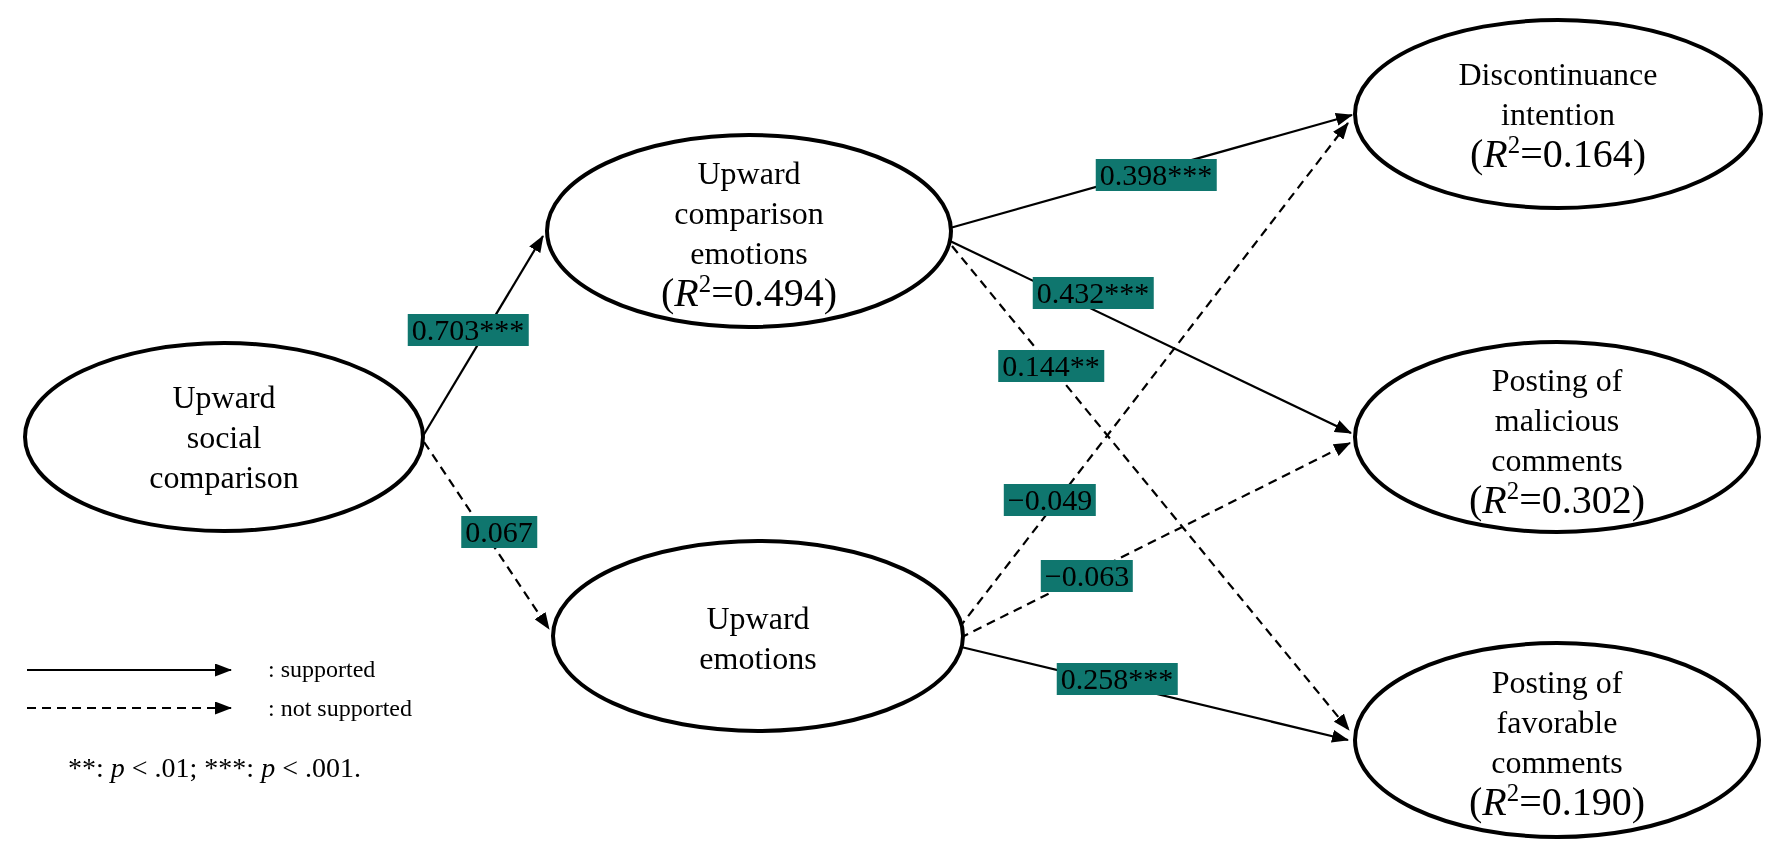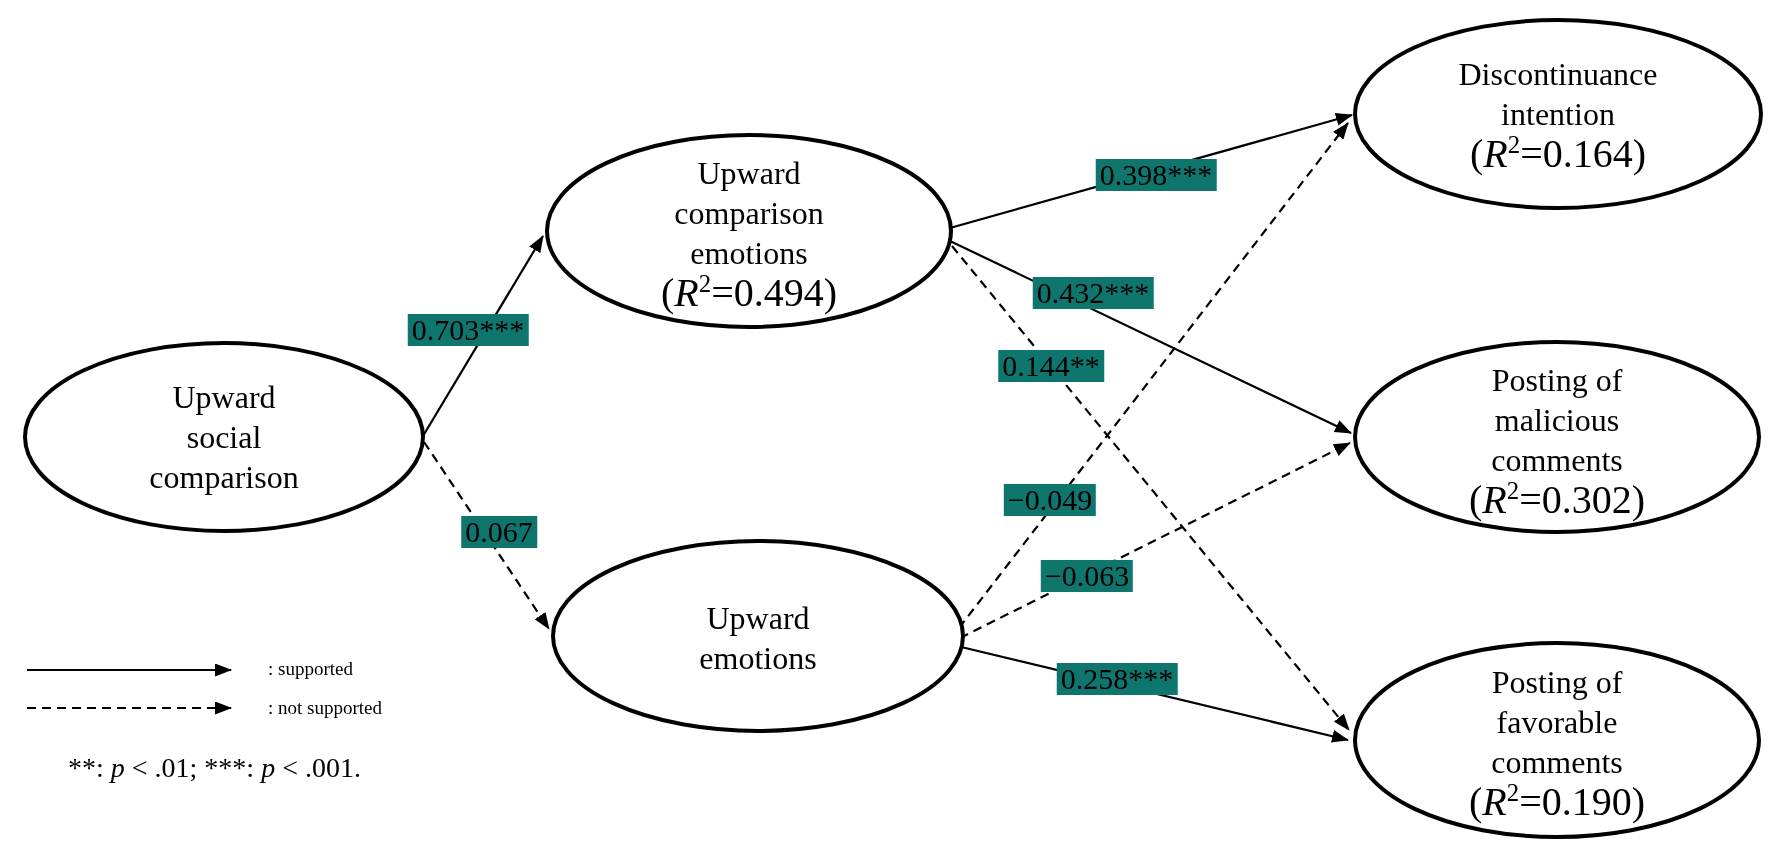--- a/index.html
+++ b/index.html
@@ -15,21 +15,21 @@
   .node-label .r2{font-size:40px;}
   .node-label .r2 sup{font-size:0.62em;vertical-align:super;line-height:0;}
   .ital{font-style:italic;}
   .edge-label{
     position:absolute;transform:translate(-50%,-50%);
     font-size:30px;line-height:32px;white-space:nowrap;
     background:#0f766e;padding:0 4px;
   }
   .legend-text{
     position:absolute;transform:translate(0,-50%);
-    font-size:19px;line-height:30px;white-space:nowrap;
+    font-size:24px;line-height:30px;white-space:nowrap;
   }
   .footnote{
     position:absolute;transform:translate(0,-50%);
     font-size:28px;line-height:30px;white-space:nowrap;text-align:center;
   }
 </style>
 </head>
 <body>
 
 <div class="stage">

